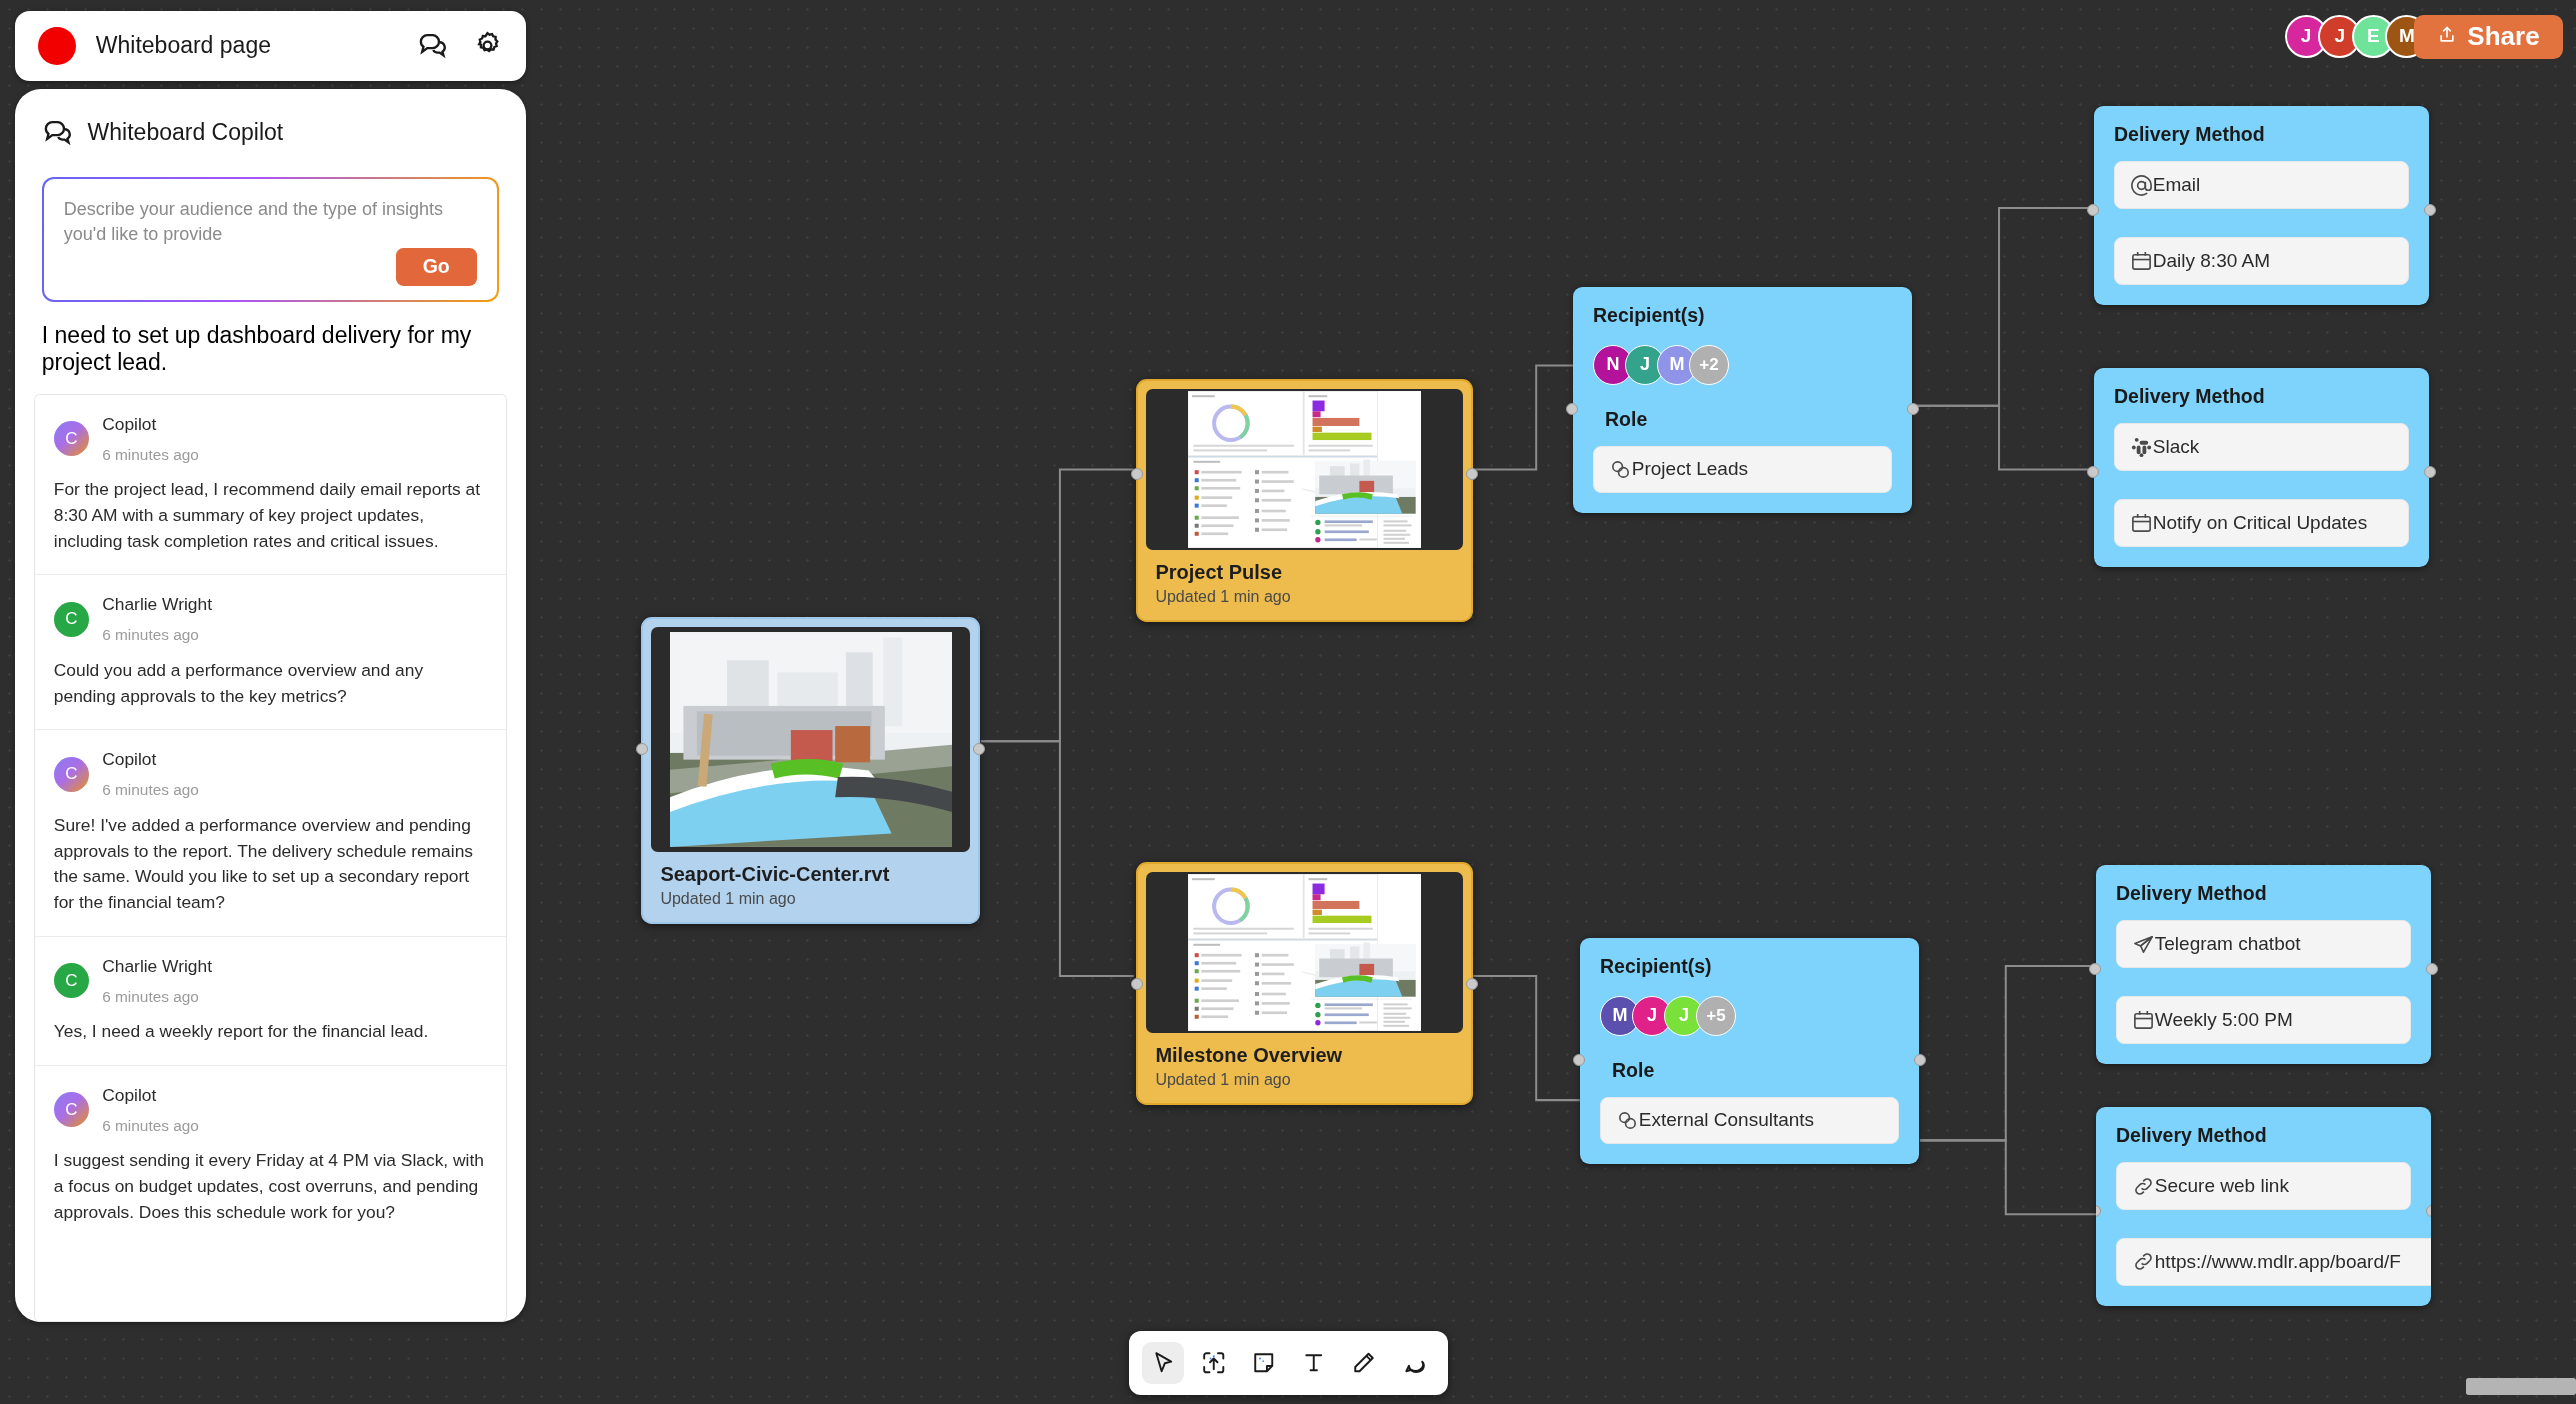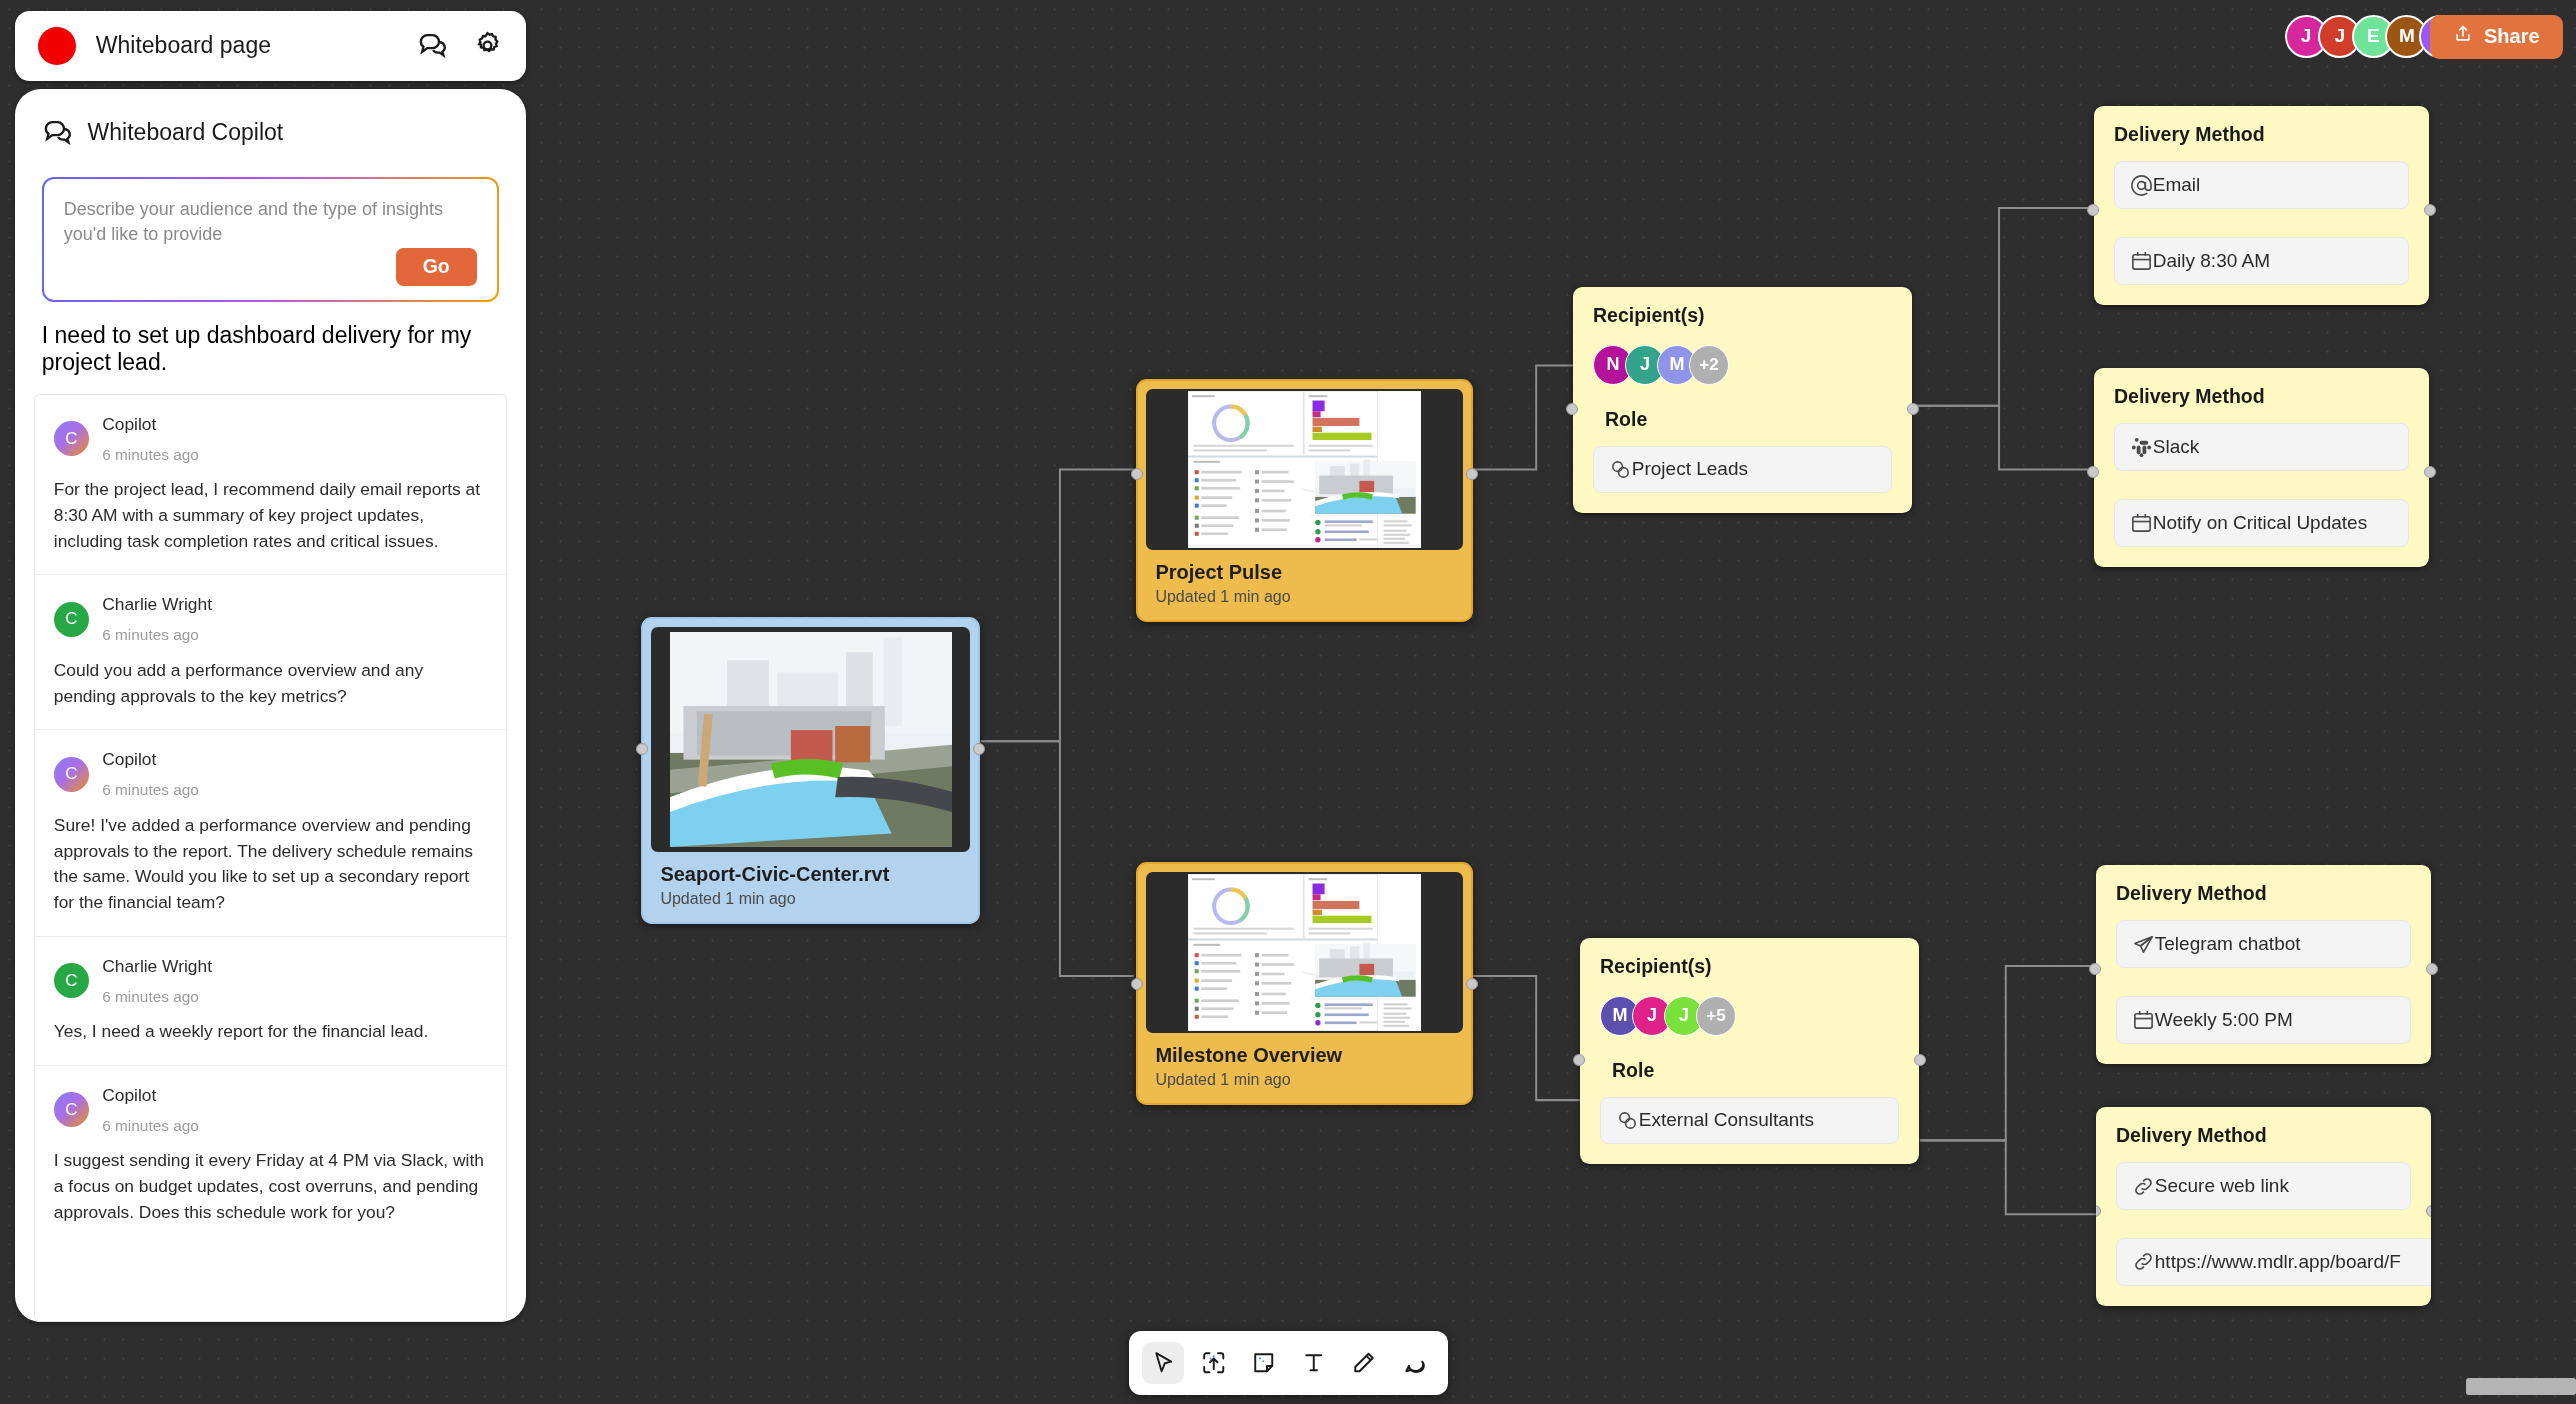--- a/index.html
+++ b/index.html
@@ -76,29 +76,29 @@
   .collab-bar { position: absolute; right: 114px; top: 14.8px; display: flex; align-items: center; }
   .avatar-lg {
     width: 43px; height: 43px; border-radius: 50%; border: 2px solid #fff;
     display: flex; align-items: center; justify-content: center;
     color: #fff; font-size: 19px; font-weight: bold; margin-left: -9.4px;
   }
   .avatar-lg:first-child { margin-left: 0; }
   .share-btn {
     position: absolute; right: 13.4px; top: 14.8px;
     background: #e2733f; color: #fff; border: none; border-radius: 9.4px;
-    height: 44px; padding: 0 23px; font-size: 20px; font-weight: bold;
+    height: 44px; padding: 0 23px; font-size: 26px; font-weight: bold;
     display: flex; align-items: center; gap: 10.7px; cursor: pointer;
   }
 
   
   .node { position: absolute; }
 
   .card-white {
-    background: #fef9c3; border-radius: 9.4px; padding: 17.4px 20px 20px 20px;
+    background: #7dd3fc; border-radius: 9.4px; padding: 17.4px 20px 20px 20px;
     box-shadow: 0 1.3px 6.7px rgba(0,0,0,.45);
   }
   .card-title { font-size: 19.5px; font-weight: bold; color: #1a1a1a; }
   .field-row {
     display: flex; align-items: center; gap: 0;
     background: #f4f4f5; border: 0.7px solid #e7e7e9; border-radius: 8px;
     padding: 11.4px 14.8px; margin-top: 14.8px;
   }
   .field-label { font-size: 19px; color: #2b2b2b; white-space: nowrap; overflow: hidden; }
   .field-ico { width: 23px; height: 23px; flex: 0 0 auto; }

